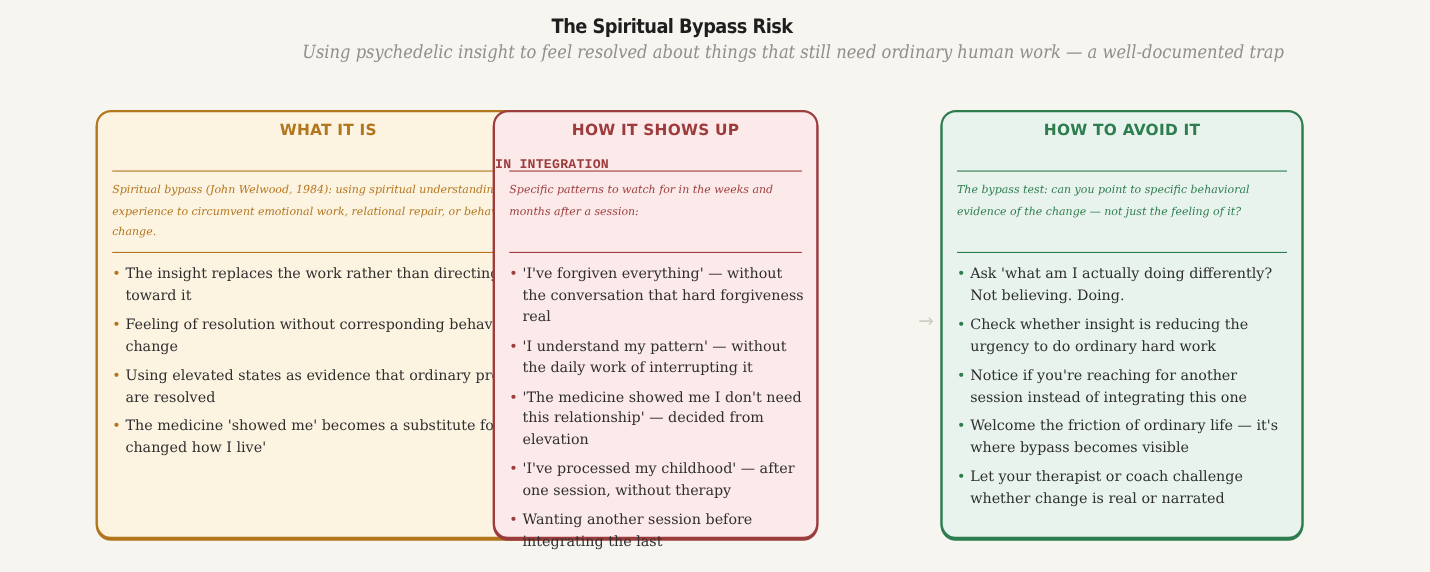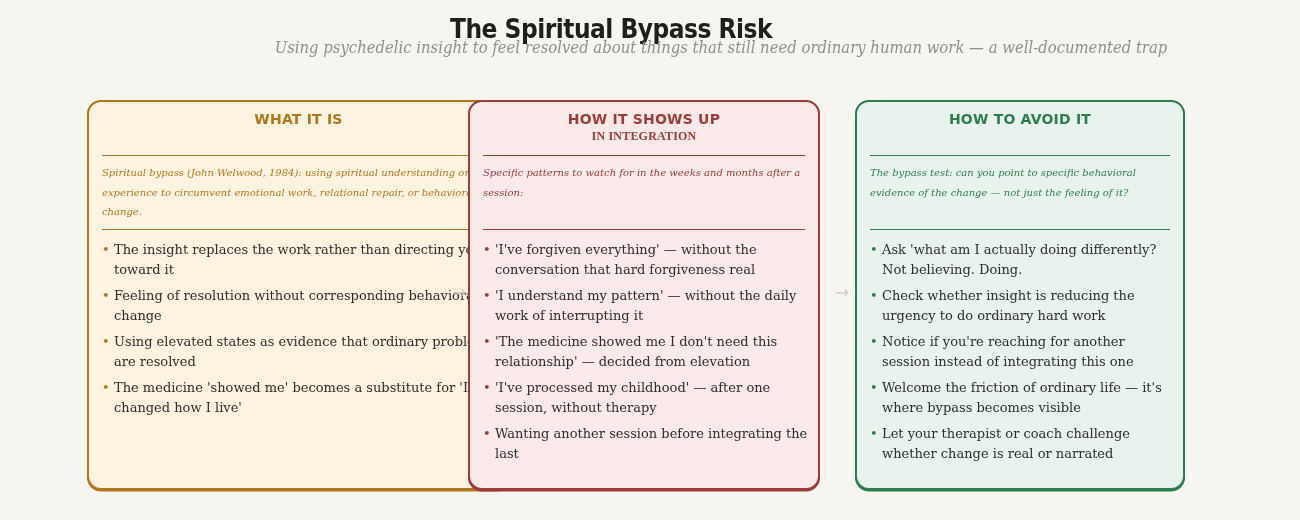--- a/index.html
+++ b/index.html
@@ -16,21 +16,21 @@
   }
   .page-title {
     position: absolute;
     top: 14px;
     left: 611px;
     transform: translateX(-50%);
     margin: 0;
     font-family: "DejaVu Sans", "Liberation Sans", sans-serif;
     font-stretch: condensed;
     font-weight: 700;
-    font-size: 26px;
+    font-size: 18px;
     letter-spacing: -0.5px;
     color: #1e1e1e;
     white-space: nowrap;
   }
   .page-subtitle {
     position: absolute;
     top: 38px;
     left: 721px;
     transform: translateX(-50%);
     font-family: "DejaVu Serif", "Liberation Serif", serif;
@@ -44,36 +44,35 @@
     position: absolute;
     top: 100px;
     height: 390px;
     box-sizing: border-box;
     border: 2px solid var(--accent);
     border-radius: 14px;
     background: var(--bg);
     box-shadow: 0 1.5px 0 var(--accent);
   }
   .panel-0 { left: 87px;  width: 423px; }
-  .panel-1 { left: 468px; width: 352px; }
+  .panel-1 { left: 448px; width: 296px; }
   .panel-2 { left: 855px; width: 330px; }
 
   .panel-header {
     margin: 9px 0 0 0;
     text-align: center;
     font-family: "DejaVu Sans", "Liberation Sans", sans-serif;
     font-weight: 700;
     font-size: 14px;
     letter-spacing: 0.2px;
     color: var(--accent);
   }
   .panel-subheader {
-    margin-top: 2px;
-    text-align: center;
-    font-family: Liberation Serif, serif;
+    margin-top: 16px;
+    font-family: Liberation Mono, monospace;
     font-weight: 700;
     font-size: 12px;
     letter-spacing: 0.2px;
     color: var(--accent);
   }
   .panel-subheader:empty { display: none; }
 
   .divider {
     position: absolute;
     left: 13px;

